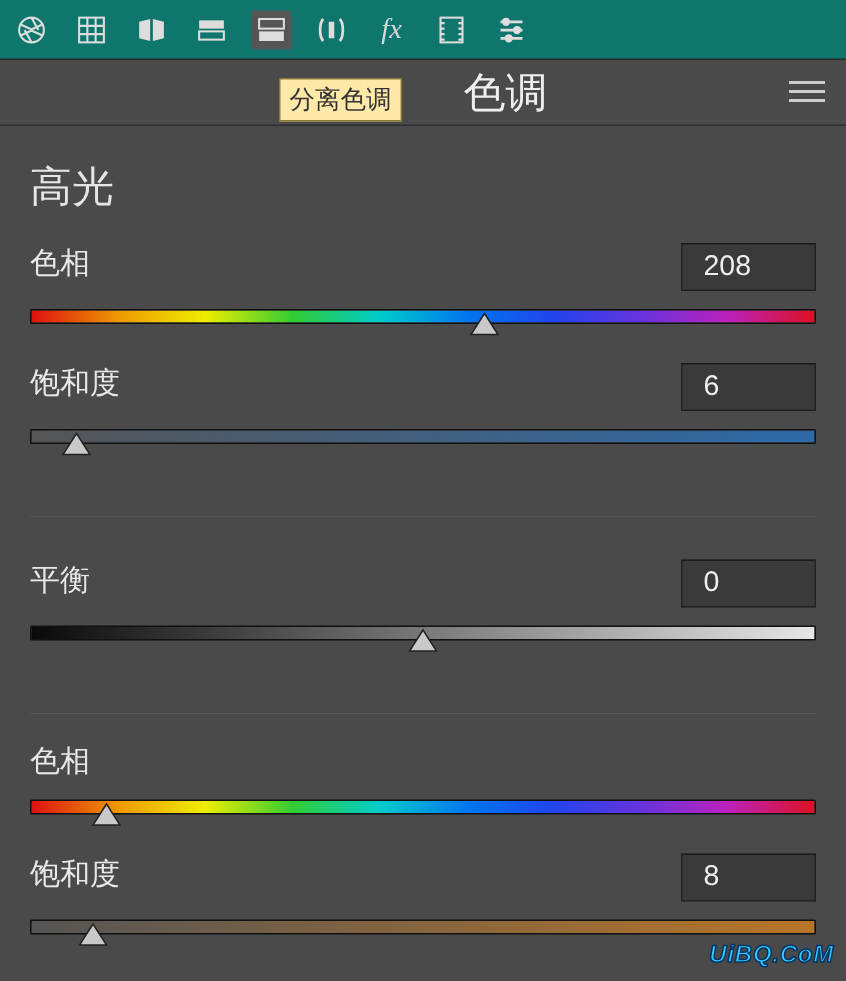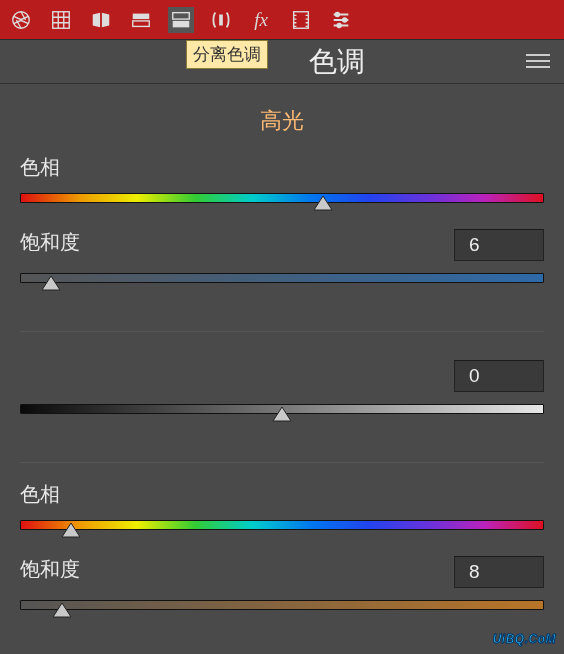--- a/index.html
+++ b/index.html
@@ -6,21 +6,21 @@
   body {
     width: 564px;
     height: 654px;
     background: #4a4a4a;
     font-family: "Microsoft YaHei", Arial, sans-serif;
     color: #e8e8e8;
     overflow: hidden;
     position: relative;
   }
   .toolbar {
-    background: #b91c1c;
+    background: #0f766e;
     height: 40px;
     display: flex;
     align-items: center;
     padding: 0 8px;
     gap: 14px;
     border-bottom: 1px solid #2a2a2a;
   }
   .toolbar .icon {
     width: 26px;
     height: 26px;
@@ -34,21 +34,21 @@
     height: 44px;
     display: flex;
     align-items: center;
     justify-content: center;
     position: relative;
     border-bottom: 1px solid #2f2f2f;
   }
   .tooltip {
     position: absolute;
     left: 186px;
-    top: 0;
+    top: 12px;
     background: #ffe9a8;
     color: #333;
     border: 1px solid #8a7a3a;
     padding: 2px 6px;
     font-size: 17px;
     z-index: 2;
   }
   .panel-title {
     font-size: 28px;
     color: #eee;
@@ -66,24 +66,24 @@
     content: "";
     position: absolute;
     left: 0; right: 0; height: 2px; background: #ccc;
   }
   .menu-btn::before { top: 2px; }
   .menu-btn span { top: 8px; }
   .menu-btn::after { top: 14px; }
 
   .section { padding: 10px 20px 4px; }
   .section-title {
-    text-align: center;
-    font-size: 22px;
+    text-align: left;
+    font-size: 28px;
     margin: 12px 0 18px;
-    color: #fdba74;
+    color: #e5e5e5;
   }
   .row {
     display: flex;
     align-items: flex-start;
     margin-bottom: 6px;
   }
   .lbl {
     font-size: 20px;
     width: 100px;
   }
@@ -136,21 +136,21 @@
   .divider {
     height: 1px;
     background: #2e2e2e;
     border-bottom: 1px solid #565656;
     margin: 18px 20px;
   }
   .watermark {
     position: absolute;
     right: 8px;
     bottom: 8px;
-    font-size: 12px;
+    font-size: 16px;
     font-family: Arial, sans-serif;
     font-weight: bold;
     font-style: italic;
     color: #3cf;
     -webkit-text-stroke: 1px #036;
     letter-spacing: 0.5px;
     pointer-events: none;
   }
   .balance-section { padding: 10px 20px 4px; }
 </style>
@@ -217,20 +217,21 @@
       <span></span>
     </div>
 </div>
 
 <div class="section">
   <div class="section-title">高光</div>
 
   <div class="row">
     <div class="lbl">色相</div>
     <div class="spacer"></div>
+    <div class="val">208</div>
   </div>
   <div class="slider-wrap">
     <div class="track hue-track"></div>
     <div class="thumb" id="thumb-hhue" style="left: 302.756px;">
         <svg viewBox="0 0 22 18">
           <path d="M11 2 L20 16 L2 16 Z" fill="#c9c9c9" stroke="#222"></path>
         </svg>
       </div>
   </div>
 
@@ -246,20 +247,21 @@
           <path d="M11 2 L20 16 L2 16 Z" fill="#c9c9c9" stroke="#222"></path>
         </svg>
       </div>
   </div>
 </div>
 
 <div class="divider"></div>
 
 <div class="balance-section">
   <div class="row">
+    <div class="lbl">平衡</div>
     <div class="spacer"></div>
     <div class="val">0</div>
   </div>
   <div class="slider-wrap">
     <div class="track gray-track"></div>
     <div class="thumb" id="thumb-bal" style="left: 262px;">
         <svg viewBox="0 0 22 18">
           <path d="M11 2 L20 16 L2 16 Z" fill="#c9c9c9" stroke="#222"></path>
         </svg>
       </div>

